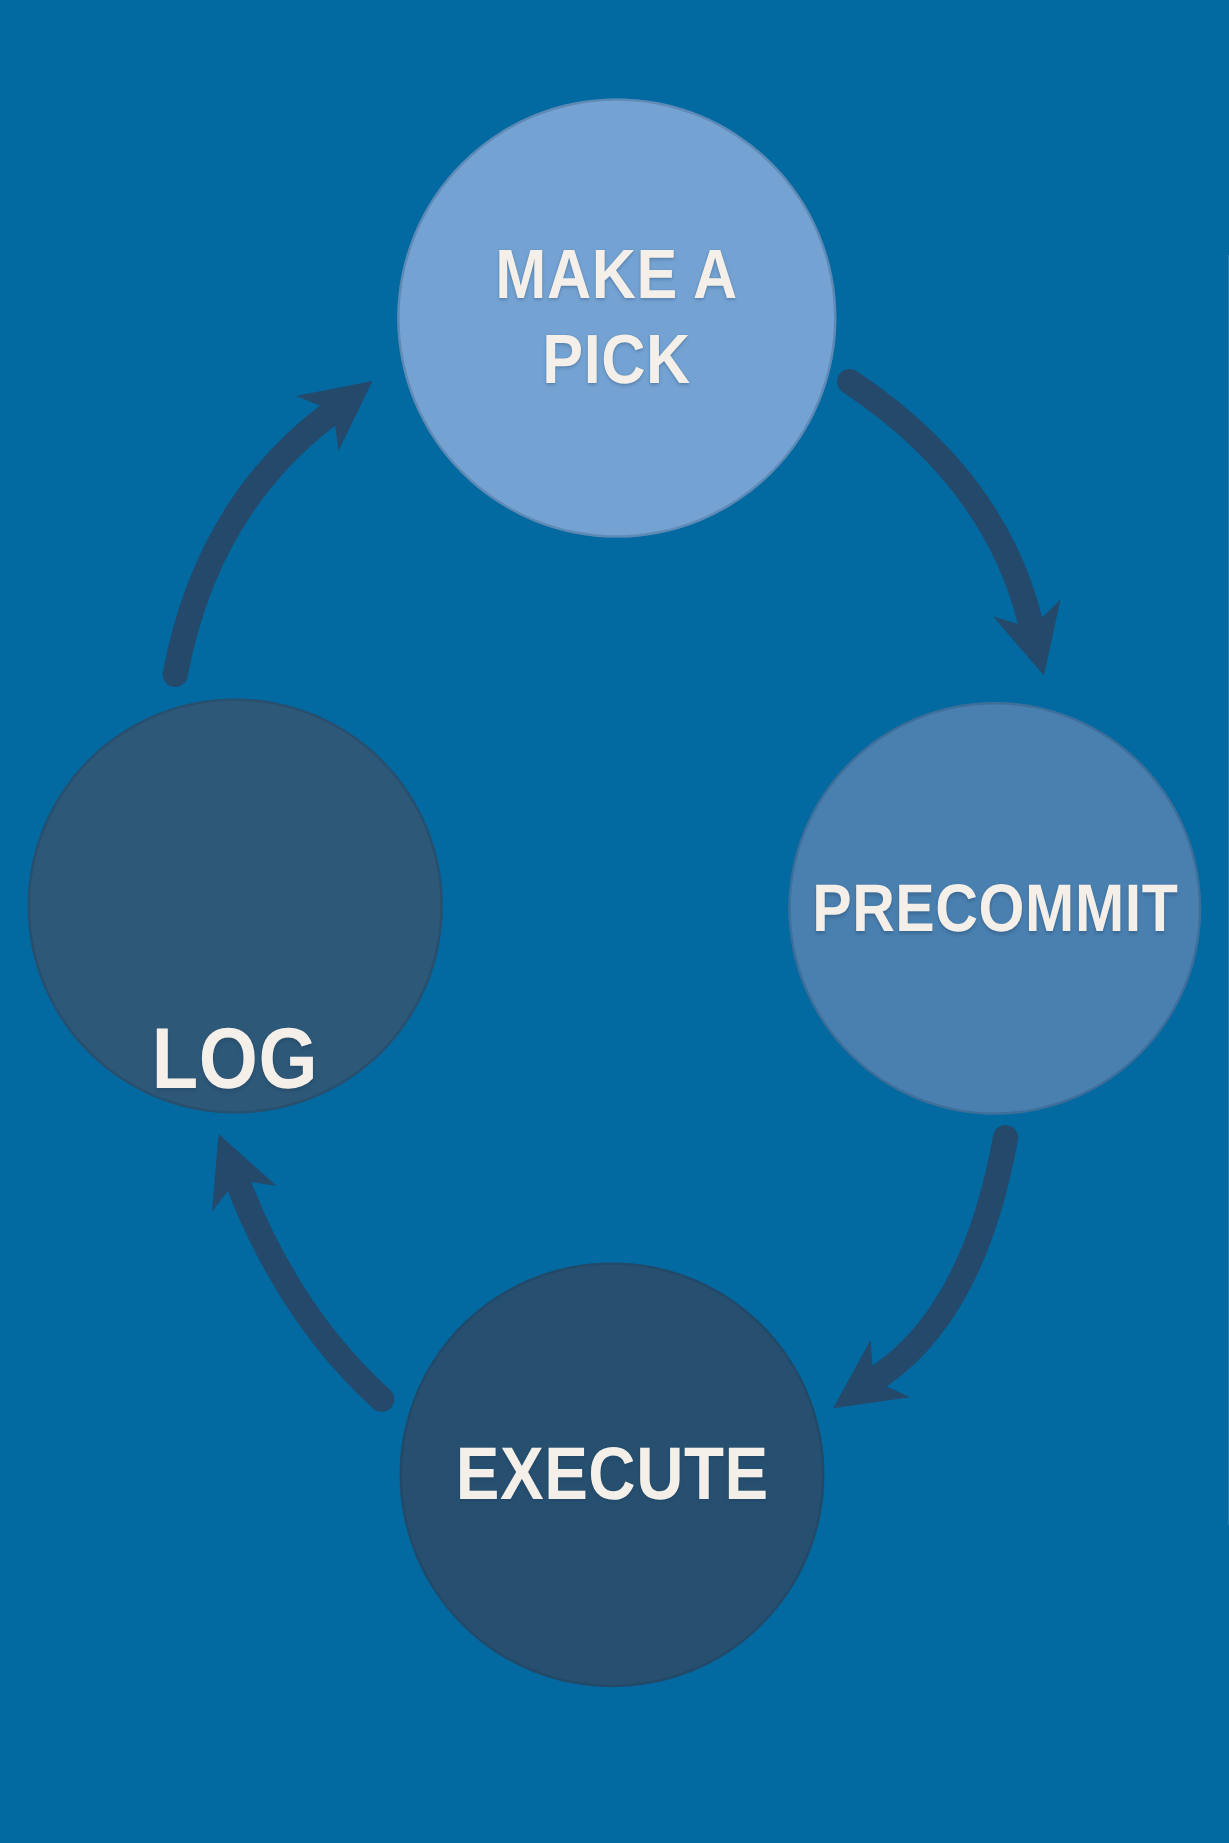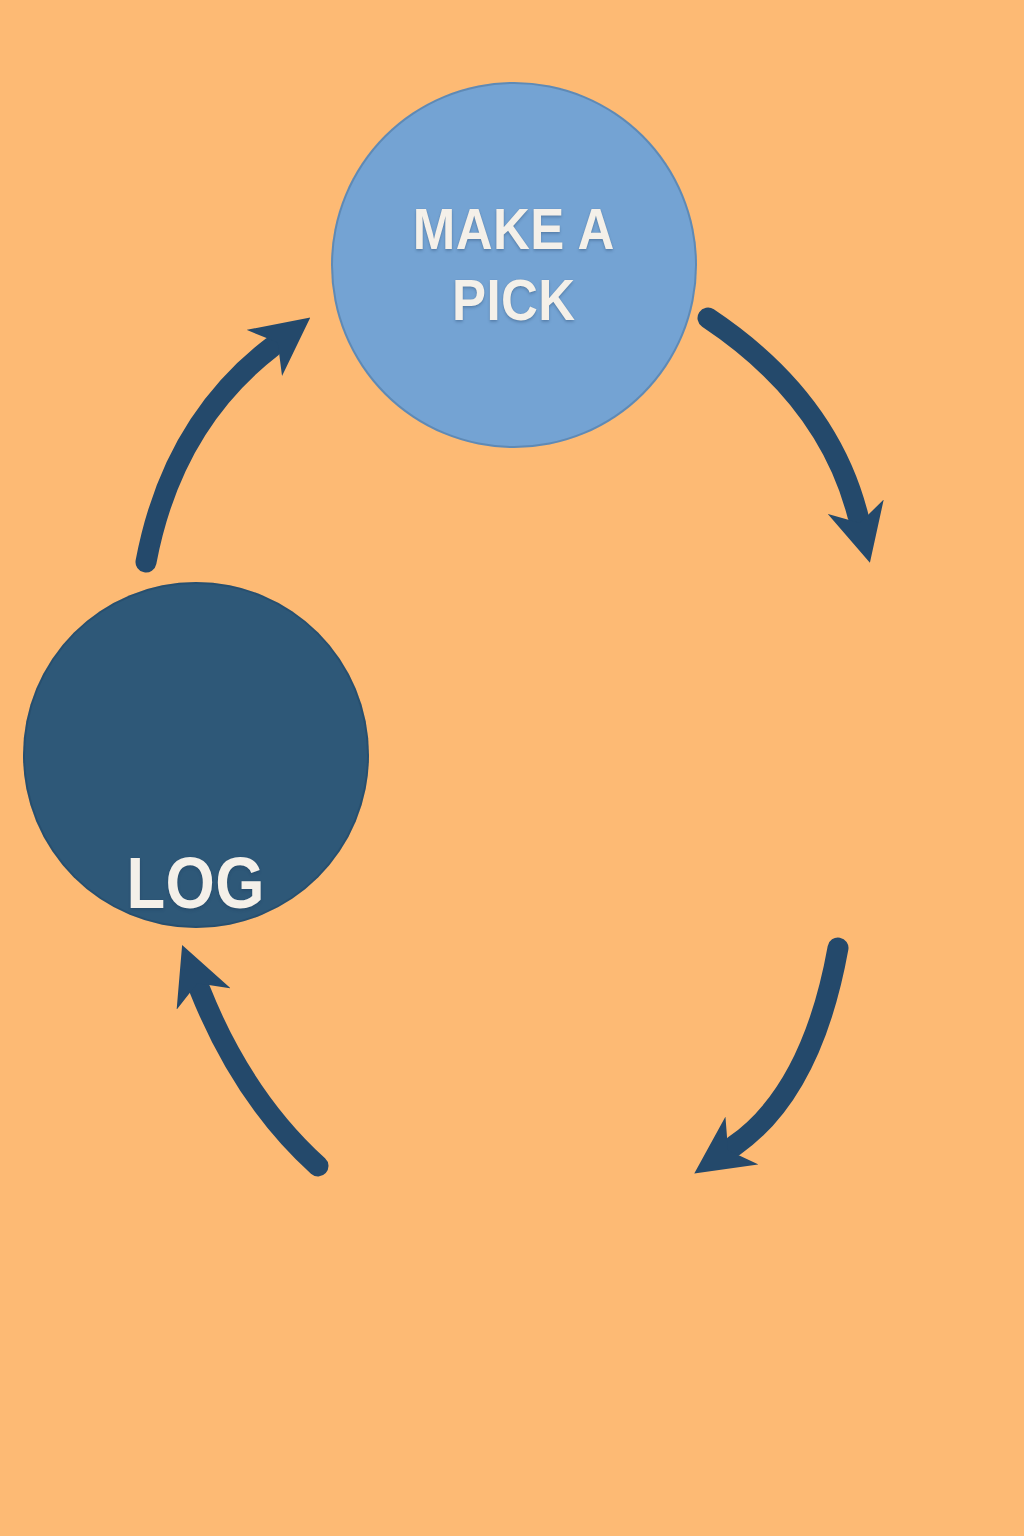--- a/index.html
+++ b/index.html
@@ -51,21 +51,21 @@
   .c-execute   { left: 333px; top: 1052px; width: 354px; height: 354px; }
 
   .c-pick .label      { font-size: 58px; }
   .c-precommit .label { font-size: 56px; }
   .c-log .label       { font-size: 72px; }
   .c-execute .label   { font-size: 62px; }
 </style>
 </head>
 <body>
 
-<div class="stage" style="background: #fdba74; text-decoration: underline;">
+<div class="stage" style="background: #0369a1; text-decoration: underline;">
 
   <svg class="arrows-layer" viewBox="0 0 1024 1536" xmlns="http://www.w3.org/2000/svg">
     <defs>
       <marker id="arrowhead" viewBox="0 0 12 12" refX="2" refY="6" markerWidth="58" markerHeight="58" markerUnits="userSpaceOnUse" orient="auto">
         <path d="M 12 6 L 0 0 L 3.5 6 L 0 12 Z" fill="#24496b"></path>
       </marker>
     </defs>
 
     <path d="M 708 318 Q 828 398 858 516" fill="none" stroke="#24496b" stroke-width="21" stroke-linecap="round" marker-end="url(#arrowhead)"></path>
 
@@ -74,19 +74,25 @@
     <path d="M 318 1166 Q 243 1098 200 990" fill="none" stroke="#24496b" stroke-width="21" stroke-linecap="round" marker-end="url(#arrowhead)"></path>
 
     <path d="M 146 562 Q 172 424 272 347" fill="none" stroke="#24496b" stroke-width="21" stroke-linecap="round" marker-end="url(#arrowhead)"></path>
   </svg>
 
   <div class="circle c-pick" style="background: rgb(116, 163, 211);">
     <span class="label">MAKE A
 PICK</span>
   </div>
 
+  <div class="circle c-precommit" style="background: rgb(74, 128, 176);">
+    <span class="label">PRECOMMIT</span>
+  </div>
 
+  <div class="circle c-execute" style="background: rgb(39, 80, 112);">
+    <span class="label">EXECUTE</span>
+  </div>
 
   <div class="circle c-log" style="background: rgb(46, 88, 120); align-items: flex-end;">
     <span class="label">LOG</span>
   </div>
 
 </div>
 
 </body></html>

